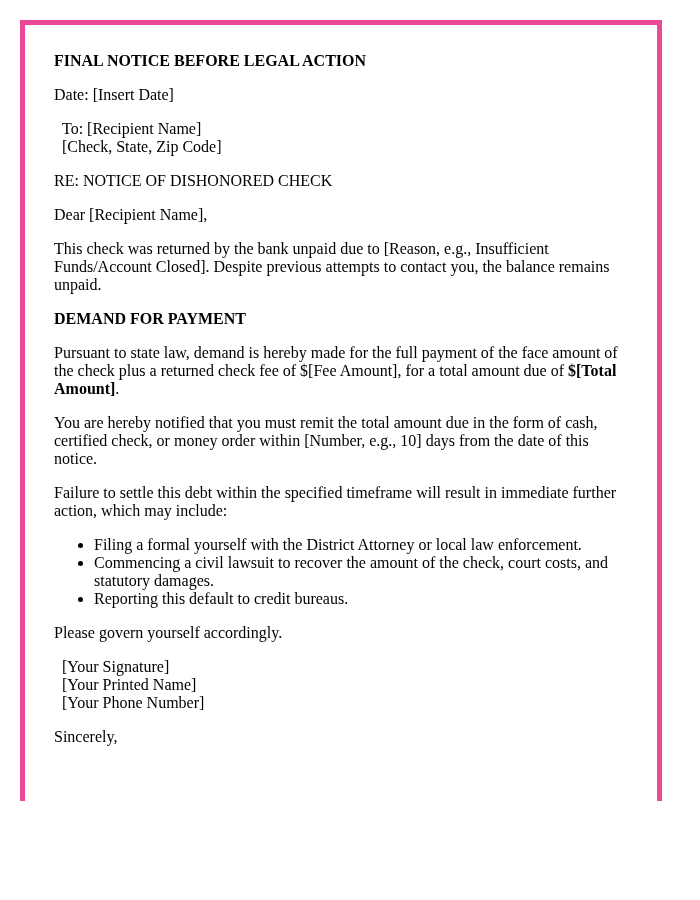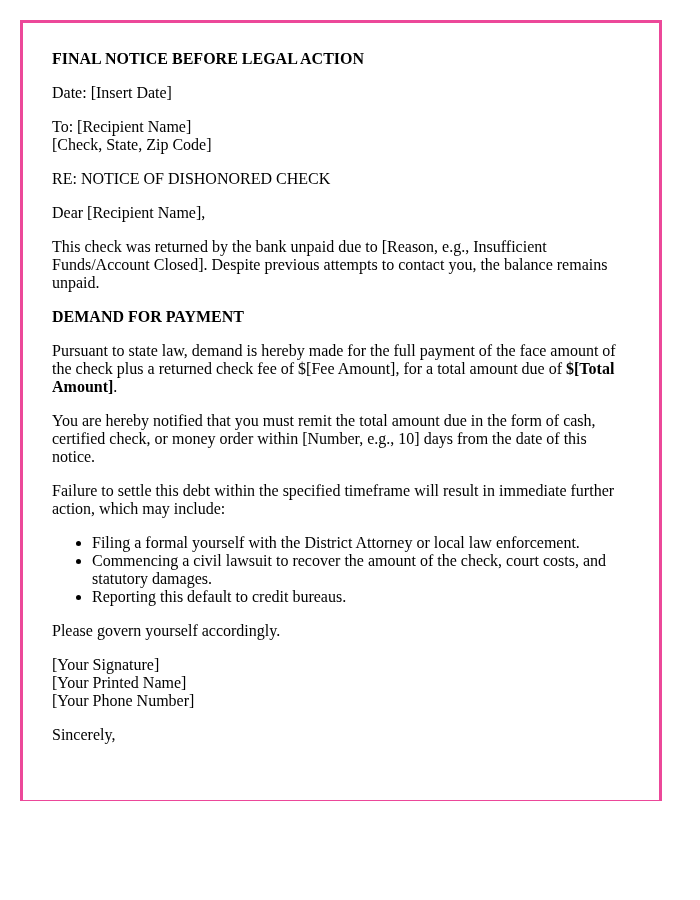--- a/index.html
+++ b/index.html
@@ -19,21 +19,21 @@
       position: absolute;
       left: 20px;
       top: 20px;
       width: 642px;
       height: 781px;
       overflow: hidden;
     }
     .letter {
       box-sizing: border-box;
       width: 642px;
-      border: 3px solid #ec4899;
+      border: 5px solid #ec4899;
       padding: 27px 29px 40px 29px;
       font-size: 16px;
       line-height: 18px;
     }
     .letter h1, .letter h2 {
       font-size: 16px;
       font-weight: bold;
       margin: 0 0 16px 0;
       line-height: 18px;
     }
@@ -42,20 +42,21 @@
     }
     .letter ul {
       margin: 0 0 16px 0;
       padding-left: 40px;
     }
     .letter li {
       margin: 0;
     }
     .block-line {
       display: block;
+      margin-left: 8px;
     }
   </style>
 </head>
 <body>
 
 <div class="viewport">
   <div class="letter">
 
     <h1>FINAL NOTICE BEFORE LEGAL ACTION</h1>
 

